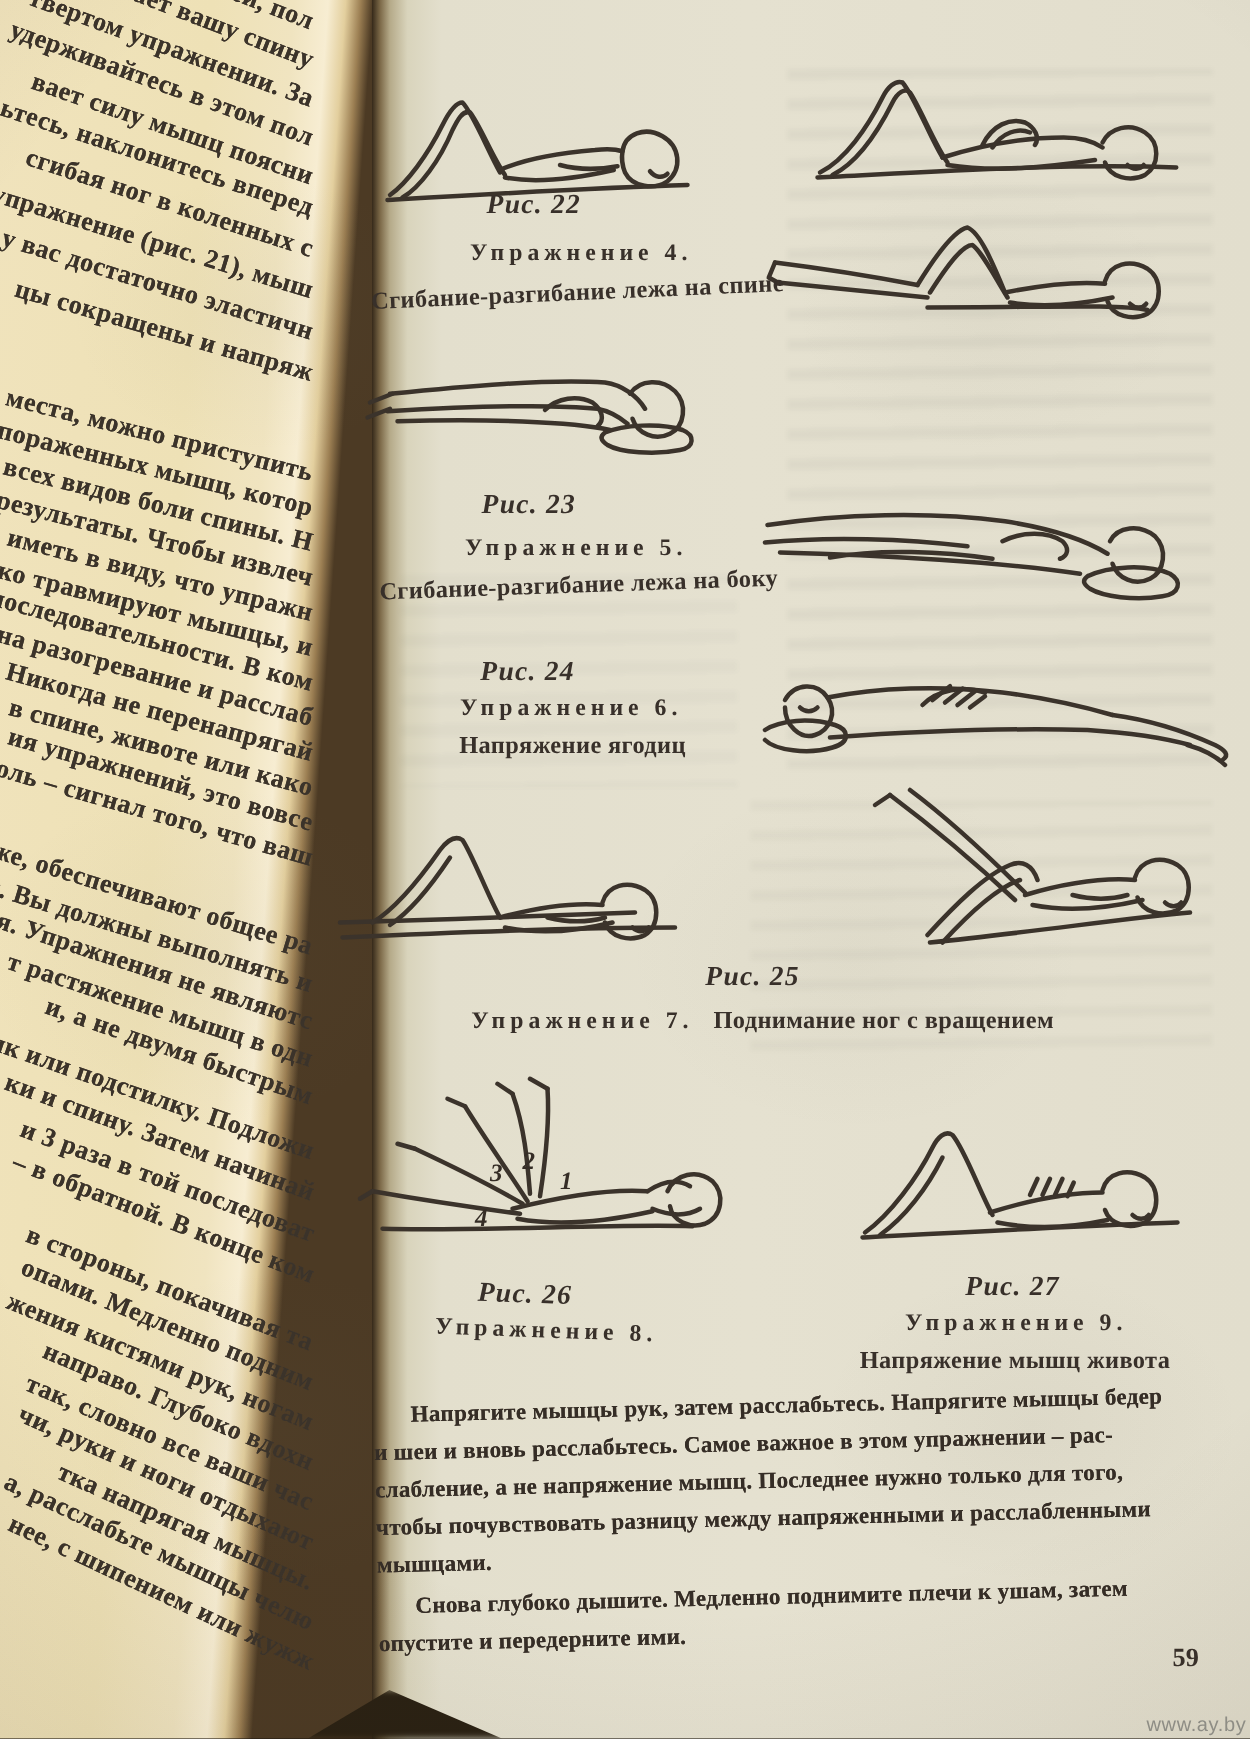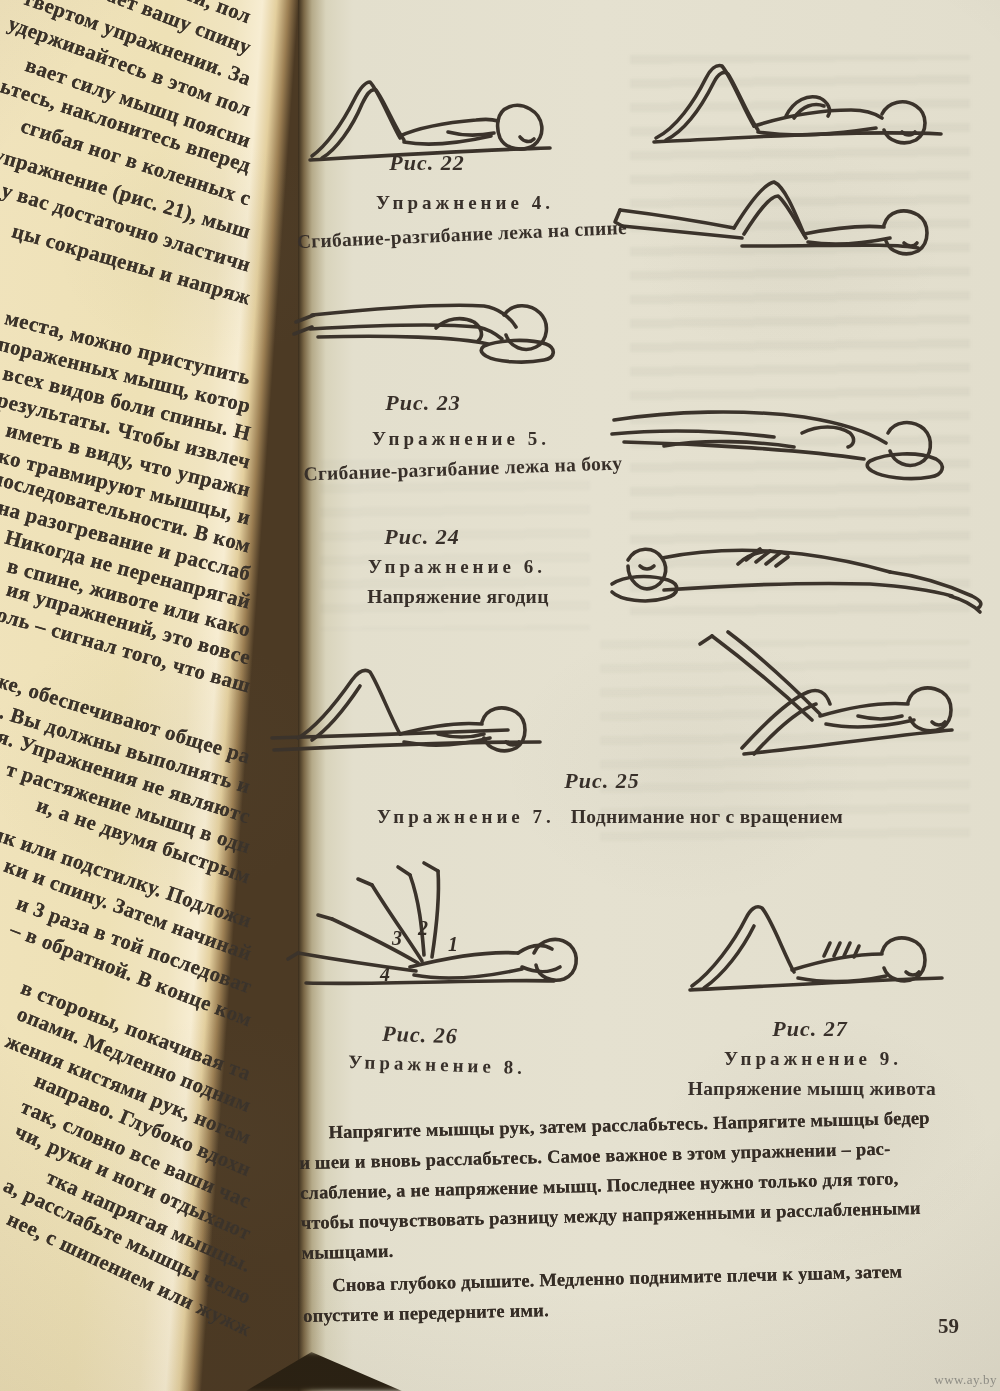--- a/index.html
+++ b/index.html
@@ -43,21 +43,21 @@
   .ex-inline .s{font-weight:700;font-size:19.5px;color:#38302a;letter-spacing:.3px;}
   #body-text{position:absolute;left:298px;top:1102px;width:694px;
     transform:rotate(-1.4deg);transform-origin:95% 0;color:#352d26;}
   .p-line{display:block;white-space:nowrap;font-weight:700;font-size:18.5px;
     line-height:30px;letter-spacing:.2px;text-shadow:0 0 .4px #463c32;}
   .p-indent{padding-left:30px;}
   .p2-start{margin-top:3px;}
   #page-number{position:absolute;left:938px;top:1314px;font-weight:700;
     font-size:21px;color:#38302a;}
   #watermark{position:absolute;right:3px;top:1372px;
-    font-family:Liberation Serif, serif;font-size:13px;color:#8e8d85;
+    font-family:Liberation Sans, sans-serif;font-size:16px;color:#8e8d85;
     letter-spacing:.5px;}
   
   svg.fig{position:absolute;overflow:visible;}
   svg.fig path{fill:none;stroke:#3b332b;stroke-width:3.6;
     stroke-linecap:round;stroke-linejoin:round;}
   svg.fig text{font-family:"Liberation Serif",serif;font-weight:700;
     font-size:20px;fill:#352d26;font-style:italic;}
 </style>
 </head>
 <body>

